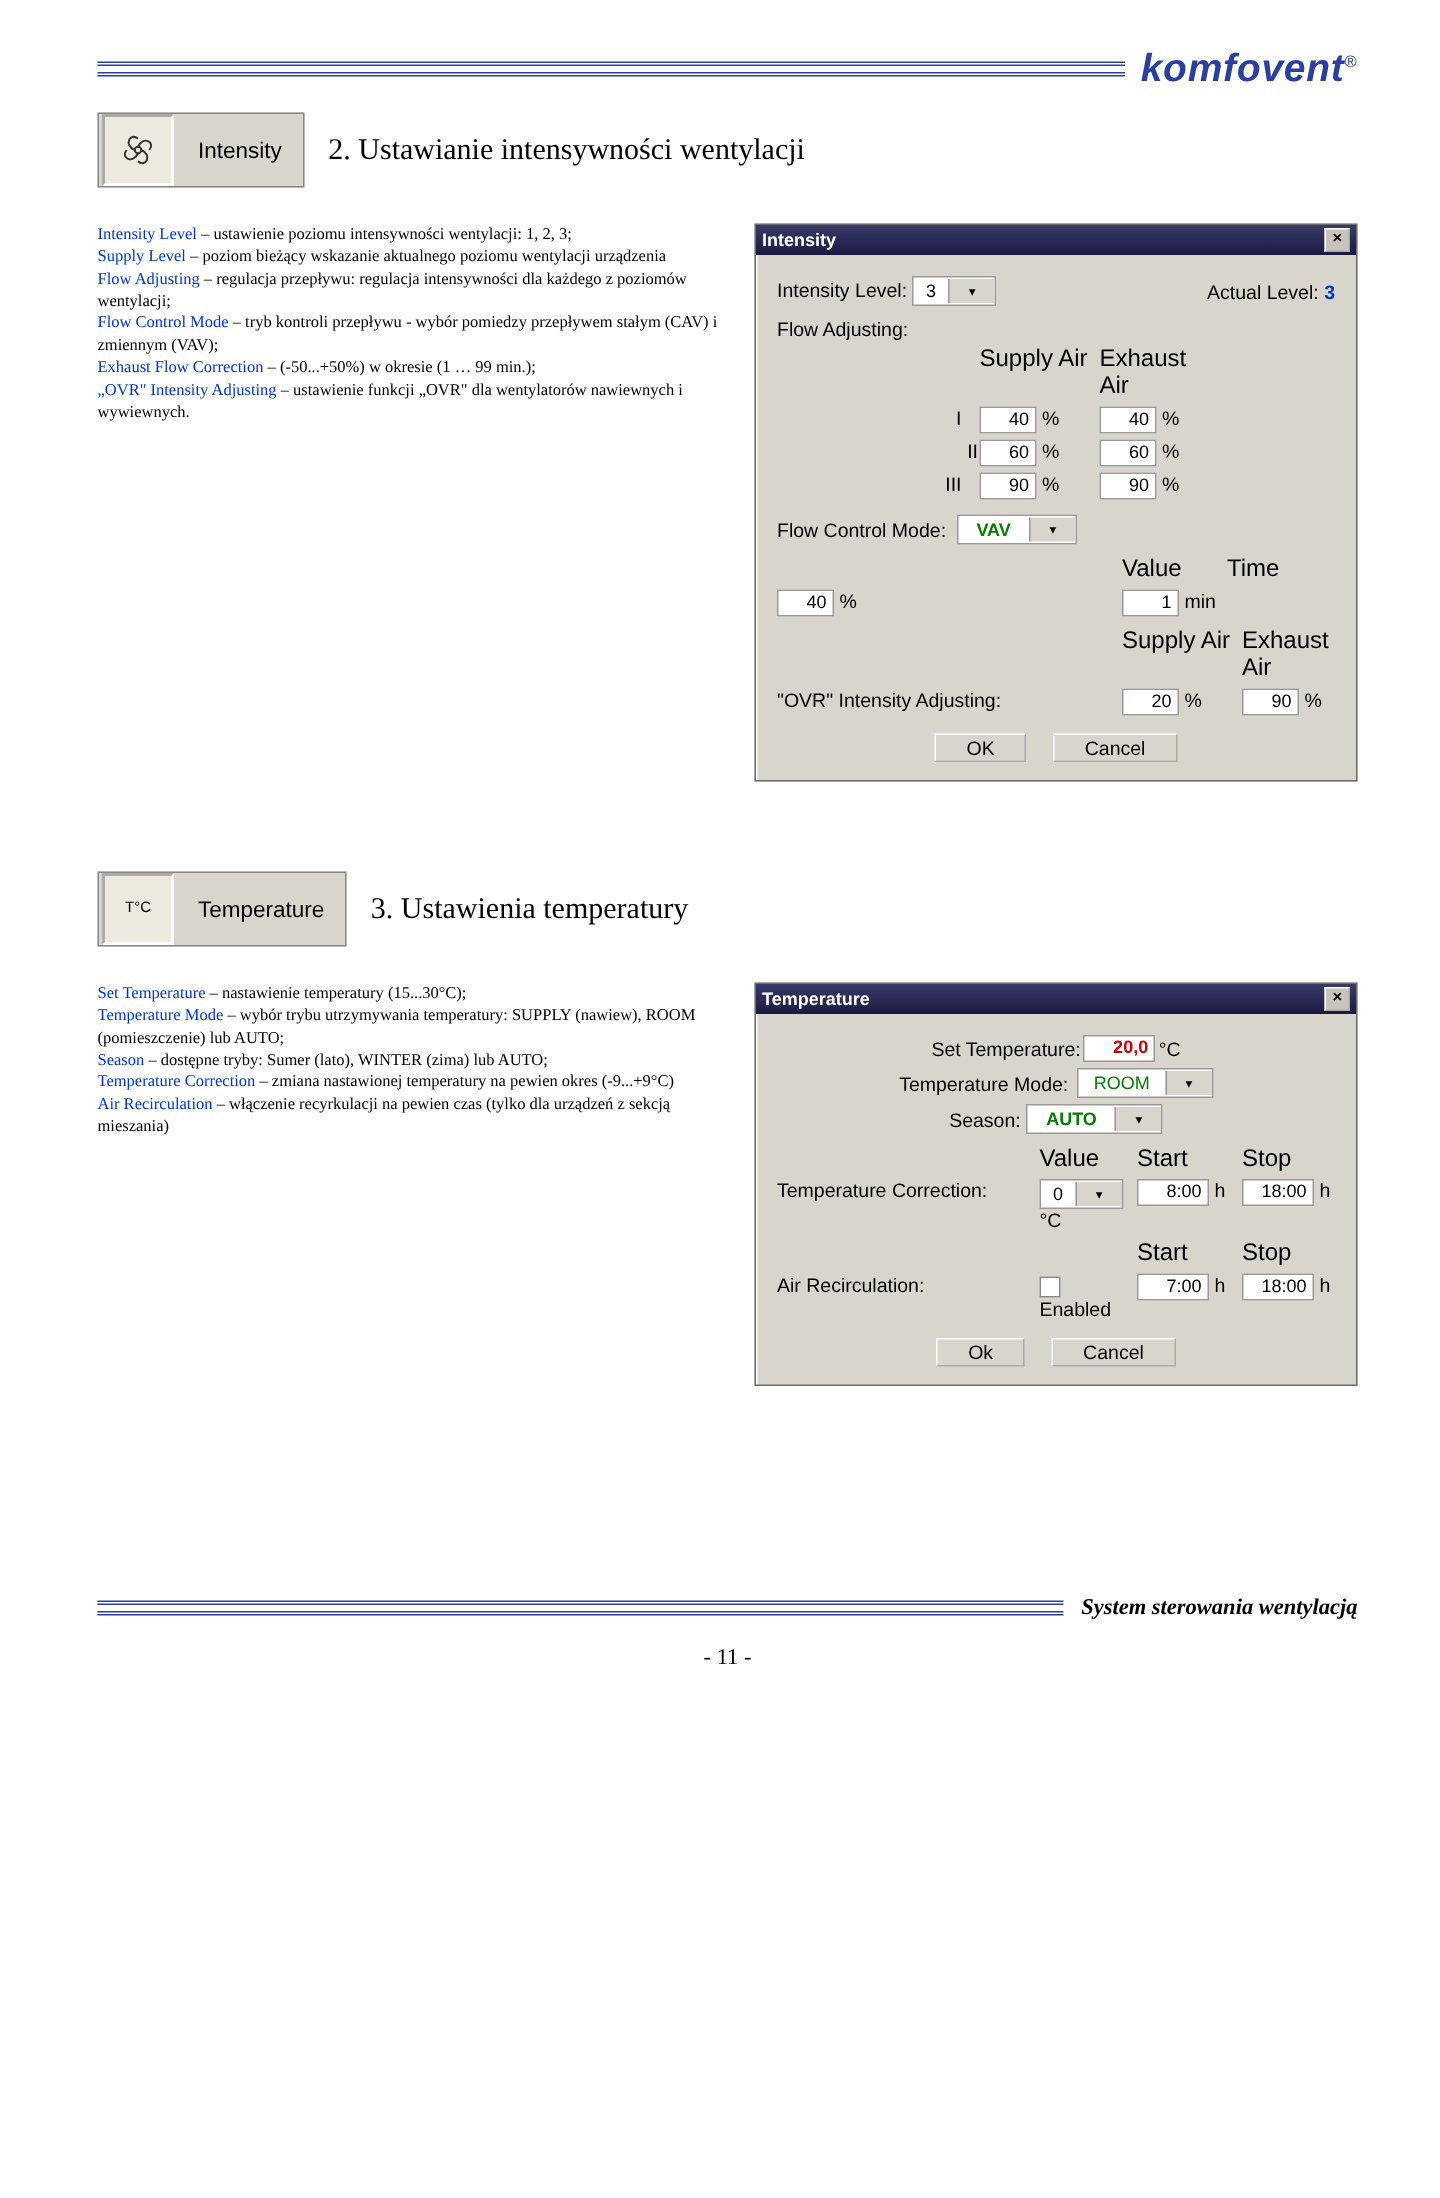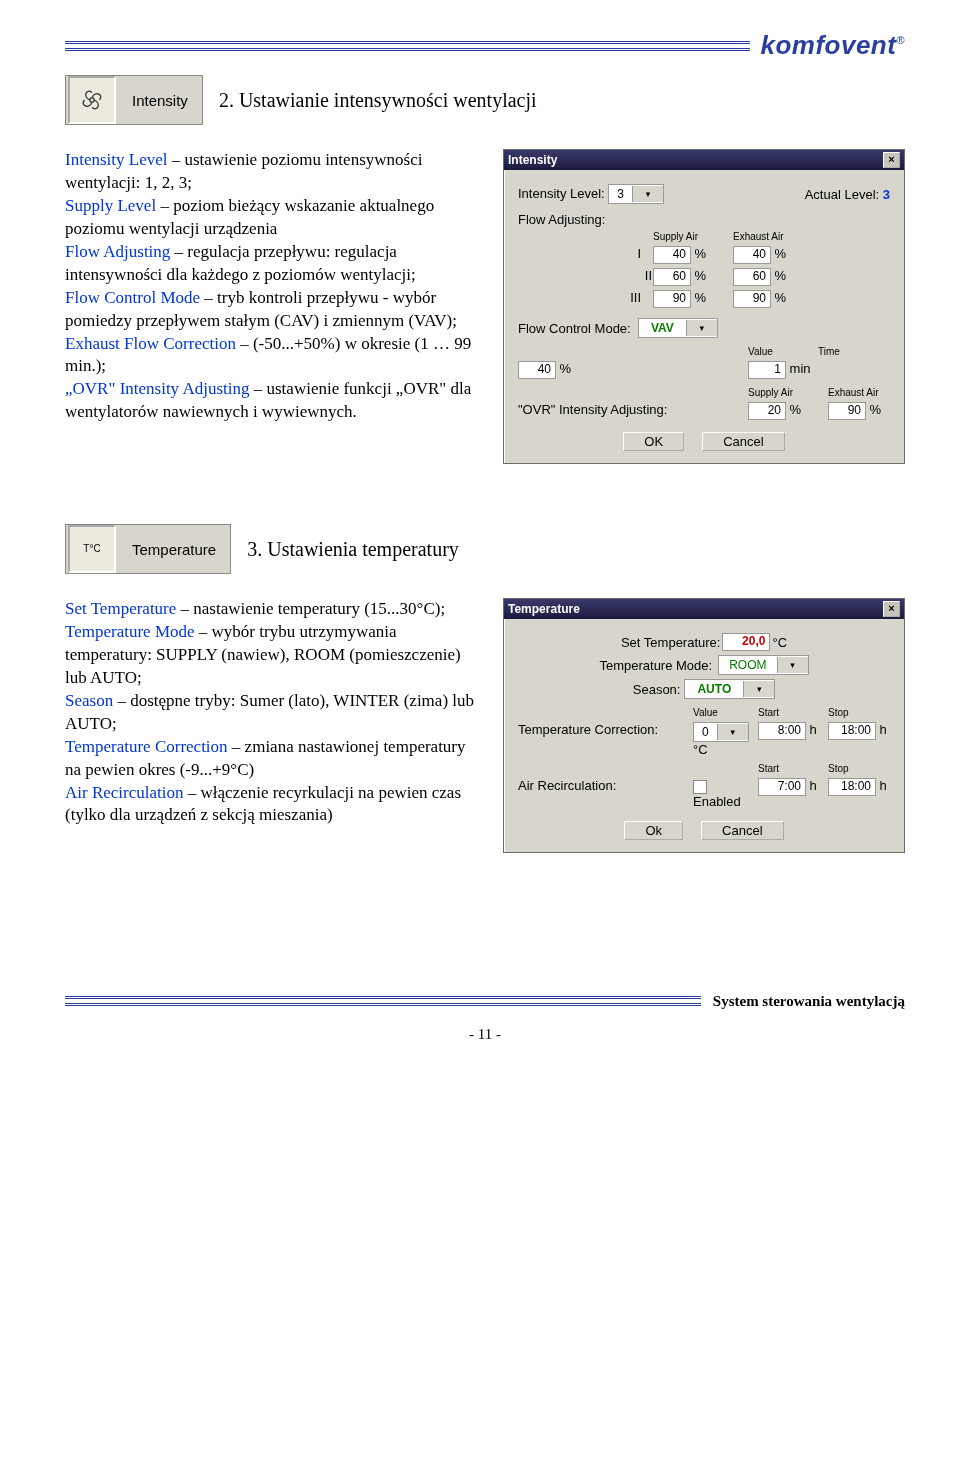--- a/index.html
+++ b/index.html
@@ -3,44 +3,44 @@
 <meta charset="utf-8">
 <style>
   body{margin:0;font-family:"Times New Roman",serif;font-size:16px;color:#000;background:#fff;width:960px}
   .page{padding:30px 55px 10px 65px;min-height:1465px;box-sizing:border-box;position:relative}
   .rule{display:flex;align-items:center;margin:0 0 6px 0}
   .rule .lines{flex:1;border-top:3px double #2a3fa0;border-bottom:3px double #2a3fa0;height:4px}
   .rule .brand{font-family:Arial,sans-serif;font-size:26px;font-style:italic;font-weight:bold;color:#2a3fa0;padding-left:10px;letter-spacing:.5px}
   .rule .brand sup{font-size:11px;font-weight:normal;font-style:normal;vertical-align:super}
   .bot-rule .lines{flex:1;border-top:3px double #2a3fa0;border-bottom:3px double #2a3fa0;height:4px}
   .bot-rule{display:flex;align-items:center;margin-top:40px}
-  .bot-rule .label{font-weight:bold;font-size:15px;padding-left:12px}
+  .bot-rule .label{font-style:italic;font-weight:bold;font-size:15px;padding-left:12px}
   .footer-pg{text-align:center;font-size:15px;margin-top:16px}
   .btnrow{display:flex;align-items:center;margin:14px 0 24px 0}
   .wbtn{display:flex;align-items:center;border:1px solid #888;background:#d8d5cc;height:48px}
   .wbtn .icon{width:44px;height:44px;margin:2px;border:2px inset #fff;background:#ece9de;display:flex;align-items:center;justify-content:center;font-family:Arial,sans-serif;font-size:22px}
   .wbtn .txt{padding:0 14px;font-family:Arial,sans-serif;font-size:15px}
   .heading{font-size:20px;margin-left:16px}
   .two{display:flex;align-items:flex-start;gap:18px}
-  .body{font-size:17px;line-height:1.35;flex:1}
+  .body{font-size:11px;line-height:1.35;flex:1}
   .blue{color:#0036d6}
   .dlg{font-family:"Trebuchet MS",Arial,sans-serif;font-size:13px;background:#d8d5cc;border:1px solid #6b6b6b;box-shadow:1px 1px 0 #fff inset;width:400px}
   .dlg .titlebar{background:linear-gradient(#3a3a6a,#1a1a40);color:#fff;font-weight:bold;font-size:12px;padding:2px 4px;display:flex;align-items:center;justify-content:space-between;font-family:Tahoma,sans-serif}
   .dlg .titlebar .x{background:#c7c4bb;color:#000;border:1px outset #fff;width:15px;height:14px;font-size:11px;line-height:12px;text-align:center}
   .dlg .inner{padding:10px 14px 12px 14px}
   .row{display:flex;align-items:center;margin:4px 0}
   .lbl{white-space:nowrap}
   .dd{display:inline-flex;align-items:center;border:1px solid #999;background:#fff;height:18px}
   .dd span{padding:0 8px;font-size:12px}
   .dd .arr{border-left:1px solid #999;background:#d8d5cc;width:14px;text-align:center;font-size:9px;line-height:16px}
   .field{border:1px solid #999;background:#fff;height:16px;padding:0 4px;text-align:right;font-size:12px;display:inline-block}
   .w30{width:28px}
   .w40{width:38px}
   .grid{display:grid;row-gap:4px}
-  .chead{font-size:10px}
+  .chead{font-size:16px}
   .chk{width:12px;height:12px;border:1px solid #888;background:#fff;display:inline-block;vertical-align:middle}
   .btns{display:flex;gap:18px;justify-content:center;margin-top:12px}
   .wnbtn{border:1px outset #fff;background:#d8d5cc;padding:1px 20px;font-size:13px;font-family:Tahoma,sans-serif}
   .red{color:#c00}
   .green{color:#067b00}
 </style>
 </head>
 <body>
 
 <div class="page">

